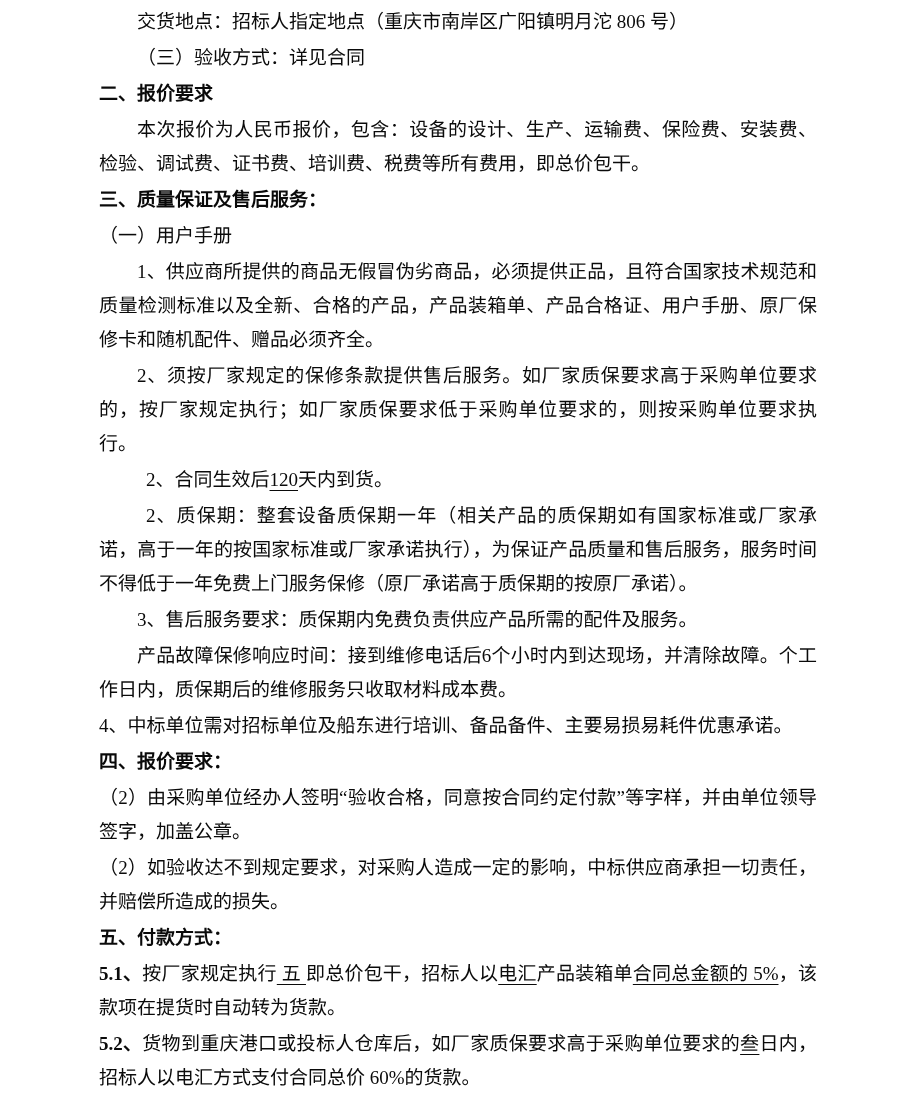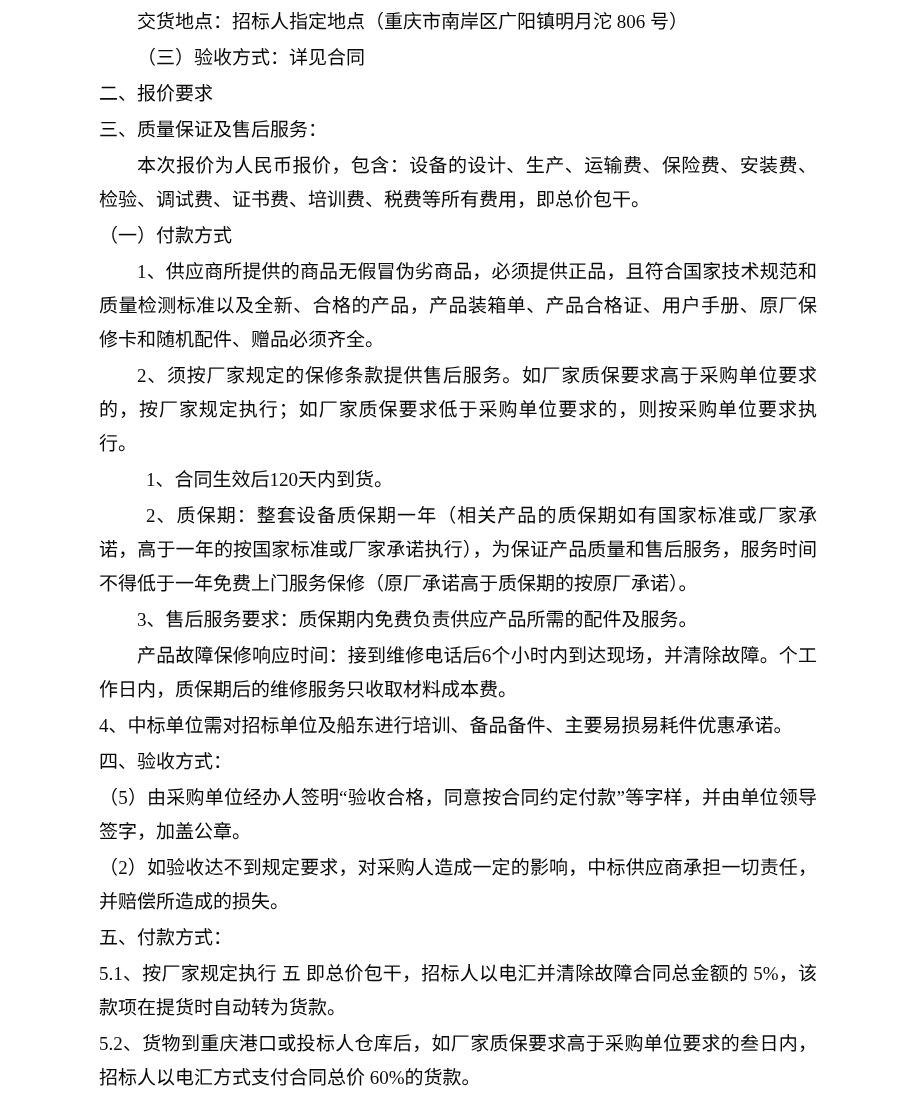--- a/index.html
+++ b/index.html
@@ -24,46 +24,47 @@
     margin: 0 0 2px 0;
     text-align: left;
     word-break: break-all;
   }
   .para.justify {
     text-align: justify;
     text-align-last: left;
     text-justify: inter-character;
   }
   .para.heading { font-weight: bold; }
-  .run-b { font-weight: normal; }
+  .run-b { font-weight: bold; }
   .run-u {
+    text-decoration: underline;
     text-underline-offset: 4px;
     text-decoration-thickness: 1px;
   }
   .indent-2   { text-indent: 38px; }
   .indent-2-5 { text-indent: 47px; }
 </style>
 </head>
 <body>
 
 <div class="page">
   <div id="doc-body">
       <p class="para indent-2"><span class="">交货地点：招标人指定地点（重庆市南岸区广阳镇明月沱 806 号）</span></p>
       <p class="para indent-2"><span class="">（三）验收方式：详见合同</span></p>
       <p class="para heading"><span class="run-b ">二、报价要求</span></p>
+      <p class="para justify indent-2"><span class="">本次报价为人民币报价，包含：设备的设计、生产、运输费、保险费、安装费、检验、调试费、证书费、培训费、税费等所有费用，即总价包干。</span></p>
       <p class="para heading"><span class="run-b ">三、质量保证及售后服务：</span></p>
-      <p class="para justify indent-2"><span class="">本次报价为人民币报价，包含：设备的设计、生产、运输费、保险费、安装费、检验、调试费、证书费、培训费、税费等所有费用，即总价包干。</span></p>
-      <p class="para"><span class="">（一）付款方式</span></p>
+      <p class="para"><span class="">（一）用户手册</span></p>
       <p class="para justify indent-2"><span class="">1、供应商所提供的商品无假冒伪劣商品，必须提供正品，且符合国家技术规范和质量检测标准以及全新、合格的产品，产品装箱单、产品合格证、用户手册、原厂保修卡和随机配件、赠品必须齐全。</span></p>
       <p class="para justify indent-2"><span class="">2、须按厂家规定的保修条款提供售后服务。如厂家质保要求高于采购单位要求的，按厂家规定执行；如厂家质保要求低于采购单位要求的，则按采购单位要求执行。</span></p>
-      <p class="para indent-2-5"><span class="">1、合同生效后</span><span class="run-u">120</span><span class="">天内到货。</span></p>
+      <p class="para indent-2-5"><span class="">2、合同生效后</span><span class="run-u">120</span><span class="">天内到货。</span></p>
       <p class="para justify indent-2-5"><span class="">2、质保期：整套设备质保期一年（相关产品的质保期如有国家标准或厂家承诺，高于一年的按国家标准或厂家承诺执行），为保证产品质量和售后服务，服务时间不得低于一年免费上门服务保修（原厂承诺高于质保期的按原厂承诺）。</span></p>
       <p class="para indent-2"><span class="">3、售后服务要求：质保期内免费负责供应产品所需的配件及服务。</span></p>
       <p class="para justify indent-2"><span class="">产品故障保修响应时间：接到维修电话后6个小时内到达现场，并清除故障。个工作日内，质保期后的维修服务只收取材料成本费。</span></p>
       <p class="para"><span class="">4、中标单位需对招标单位及船东进行培训、备品备件、主要易损易耗件优惠承诺。</span></p>
-      <p class="para heading"><span class="run-b ">四、验收方式：</span></p>
-      <p class="para justify"><span class="">（5）由采购单位经办人签明“验收合格，同意按合同约定付款”等字样，并由单位领导签字，加盖公章。</span></p>
+      <p class="para heading"><span class="run-b ">四、报价要求：</span></p>
+      <p class="para justify"><span class="">（2）由采购单位经办人签明“验收合格，同意按合同约定付款”等字样，并由单位领导签字，加盖公章。</span></p>
       <p class="para justify"><span class="">（2）如验收达不到规定要求，对采购人造成一定的影响，中标供应商承担一切责任，并赔偿所造成的损失。</span></p>
       <p class="para heading"><span class="run-b ">五、付款方式：</span></p>
-      <p class="para justify"><span class="run-b ">5.1、</span><span class="">按厂家规定执行</span><span class="run-u"> 五 </span><span class="">即总价包干，招标人以</span><span class="run-u">电汇</span><span class="">并清除故障</span><span class="run-u">合同总金额的 5%</span><span class="">，该款项在提货时自动转为货款。</span></p>
+      <p class="para justify"><span class="run-b ">5.1、</span><span class="">按厂家规定执行</span><span class="run-u"> 五 </span><span class="">即总价包干，招标人以</span><span class="run-u">电汇</span><span class="">产品装箱单</span><span class="run-u">合同总金额的 5%</span><span class="">，该款项在提货时自动转为货款。</span></p>
       <p class="para justify"><span class="run-b ">5.2、</span><span class="">货物到重庆港口或投标人仓库后，如厂家质保要求高于采购单位要求的</span><span class="run-u">叁</span><span class="">日内，招标人以电汇方式支付合同总价 60%的货款。</span></p>
     </div>
 </div>
 
 </body></html>

